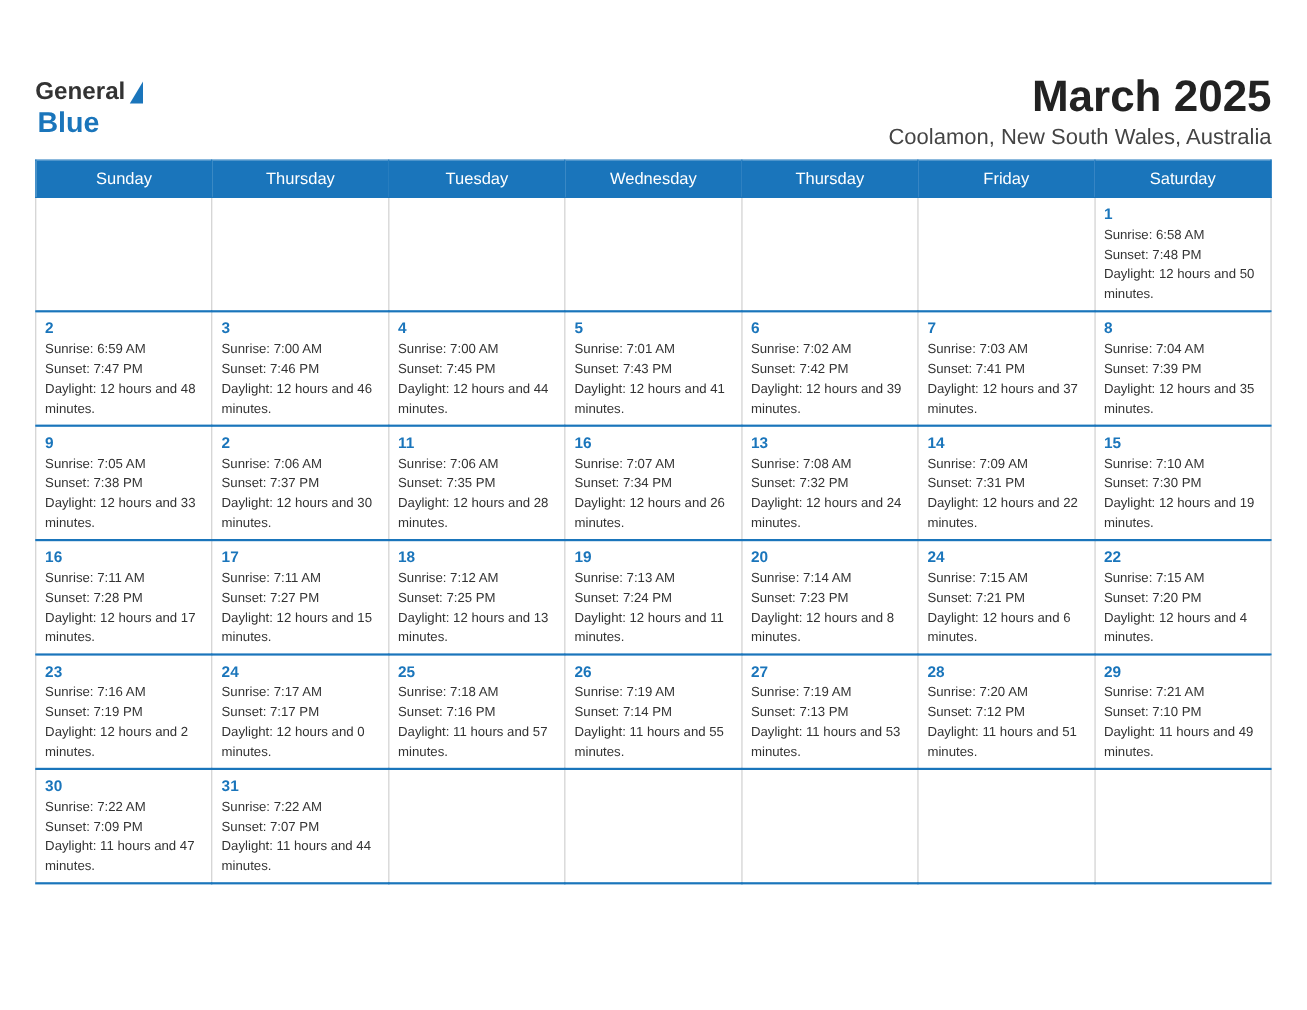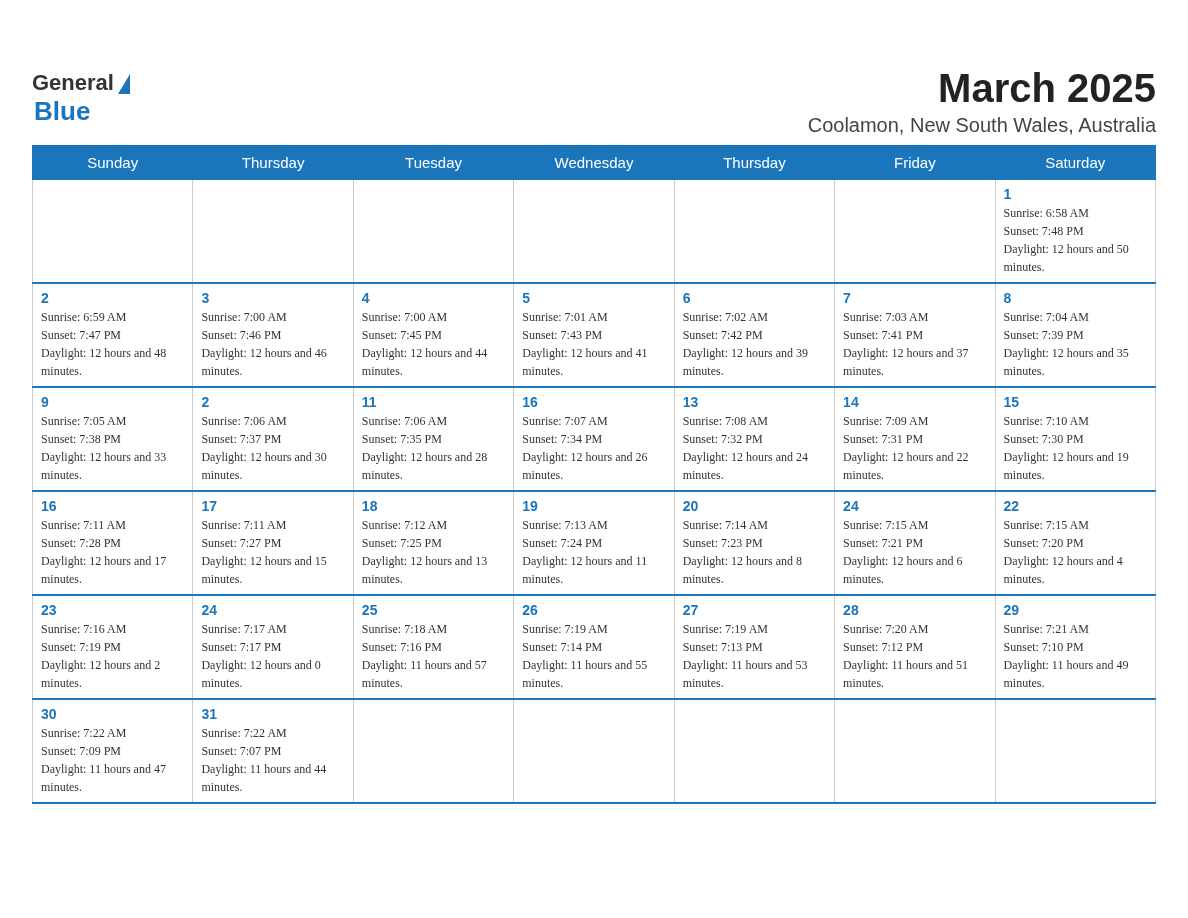--- a/index.html
+++ b/index.html
@@ -87,21 +87,20 @@
       font-size: 14px;
       font-weight: bold;
       color: #1a75bb;
       display: block;
       margin-bottom: 2px;
     }
     .day-info {
       font-size: 12px;
       color: #333;
       line-height: 1.5;
-      font-family: Liberation Serif, serif;
     }
     tbody tr td.empty {
       background: #fff;
     }
     tbody tr {
       border-bottom: 2px solid #1a75bb;
     }
   </style>
 </head>
 <body>

